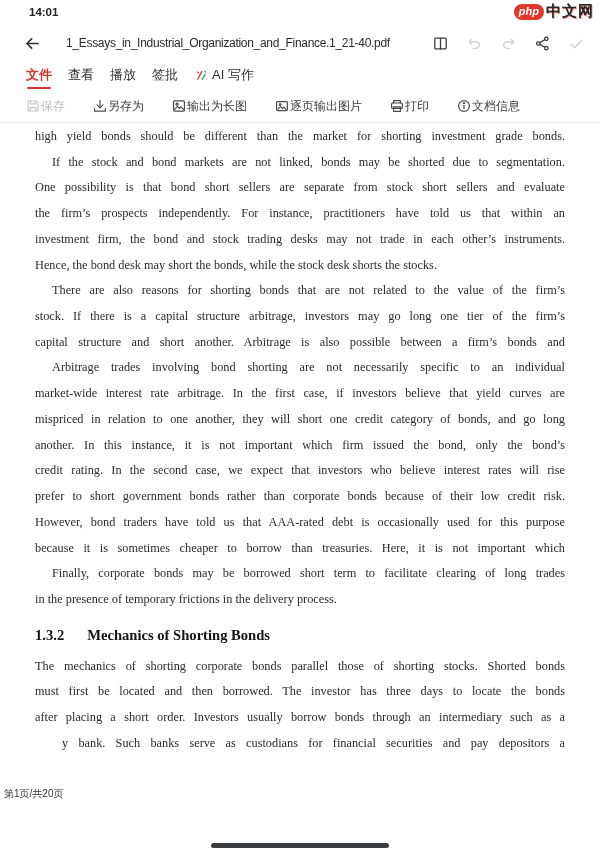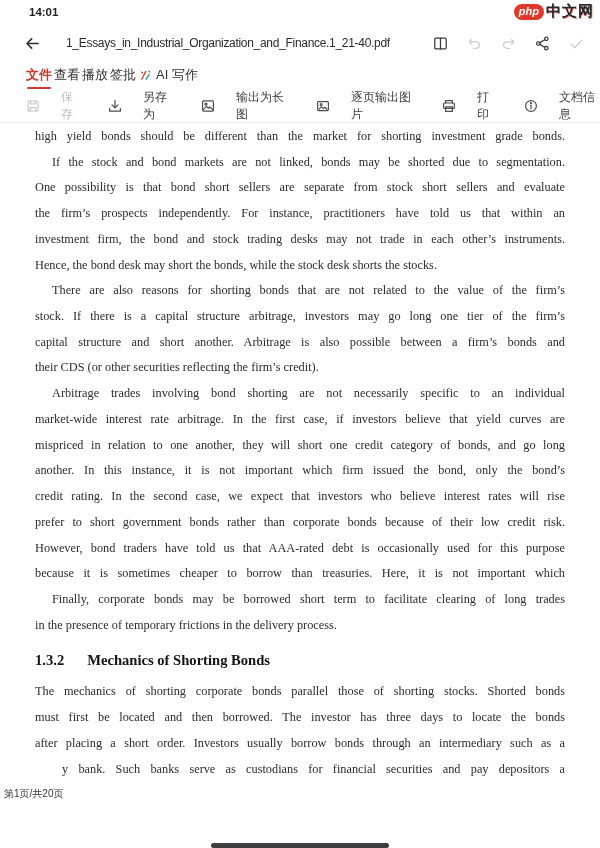--- a/index.html
+++ b/index.html
@@ -19,30 +19,30 @@
   .title-bar{height:34px;display:flex;align-items:center;padding:0 14px 0 22px;}
   .back{width:20px;height:20px;display:flex;align-items:center;justify-content:center;cursor:pointer;}
   .filename{margin-left:24px;font-size:12px;letter-spacing:-0.3px;color:#2b2b2b;
             max-width:362px;white-space:nowrap;overflow:hidden;}
   .title-actions{margin-left:auto;display:flex;align-items:center;gap:15px;}
   .tbtn{width:19px;height:19px;display:flex;align-items:center;justify-content:center;cursor:pointer;}
   .tbtn svg{stroke:#3c3c3c;}
   .tbtn.off svg{stroke:#cccccc;}
 
   
-  .tab-row{height:30px;display:flex;align-items:center;gap:0;padding-left:25px;}
+  .tab-row{height:30px;display:flex;align-items:center;gap:14px;padding-left:25px;}
   .tab{position:relative;height:100%;display:flex;align-items:center;gap:3px;
        font-size:13px;color:#2f2f2f;cursor:pointer;padding:0 1px;}
   .tab.active{color:#cc3a31;font-weight:bold;}
   .tab.active::after{content:"";position:absolute;left:50%;transform:translateX(-50%);
        bottom:1px;width:24px;height:2.5px;background:#cc3a31;border-radius:2px;}
 
   
   .toolbar{height:32px;display:flex;align-items:center;gap:27px;padding-left:25px;}
-  .titem{display:flex;align-items:center;gap:20px;font-size:12px;color:#3e3e3e;cursor:pointer;}
+  .titem{display:flex;align-items:center;gap:0;font-size:12px;color:#3e3e3e;cursor:pointer;}
   .titem svg{stroke:#4c4c4c;}
   .titem.disabled{color:#bdbdbd;}
   .titem.disabled svg{stroke:#c8c8c8;}
   .divider{height:1px;background:#ebebeb;}
 
   
   .doc{padding:1px 35px 0 35px;font-family:"Liberation Serif","DejaVu Serif",serif;
        font-size:12.3px;color:#2b2b2b;}
   .line{height:25.72px;line-height:25.72px;overflow:hidden;
         text-align:justify;text-align-last:justify;-moz-text-align-last:justify;}
@@ -209,21 +209,20 @@
   <div class="doc">
       <div class="line">high yield bonds should be different than the market for shorting investment grade bonds.</div>
       <div class="line indent">If the stock and bond markets are not linked, bonds may be shorted due to segmentation.</div>
       <div class="line">One possibility is that bond short sellers are separate from stock short sellers and evaluate</div>
       <div class="line">the firm’s prospects independently. For instance, practitioners have told us that within an</div>
       <div class="line">investment firm, the bond and stock trading desks may not trade in each other’s instruments.</div>
       <div class="line last">Hence, the bond desk may short the bonds, while the stock desk shorts the stocks.</div>
       <div class="line indent">There are also reasons for shorting bonds that are not related to the value of the firm’s</div>
       <div class="line">stock. If there is a capital structure arbitrage, investors may go long one tier of the firm’s</div>
       <div class="line">capital structure and short another. Arbitrage is also possible between a firm’s bonds and</div>
-      <div class="line last">their CDS (or other securities reflecting the firm’s credit).</div>
       <div class="line indent">Arbitrage trades involving bond shorting are not necessarily specific to an individual</div>
       <div class="line">market-wide interest rate arbitrage. In the first case, if investors believe that yield curves are</div>
       <div class="line">mispriced in relation to one another, they will short one credit category of bonds, and go long</div>
       <div class="line">another. In this instance, it is not important which firm issued the bond, only the bond’s</div>
       <div class="line">credit rating. In the second case, we expect that investors who believe interest rates will rise</div>
       <div class="line">prefer to short government bonds rather than corporate bonds because of their low credit risk.</div>
       <div class="line">However, bond traders have told us that AAA-rated debt is occasionally used for this purpose</div>
       <div class="line">because it is sometimes cheaper to borrow than treasuries. Here, it is not important which</div>
       <div class="line indent">Finally, corporate bonds may be borrowed short term to facilitate clearing of long trades</div>
       <div class="line last">in the presence of temporary frictions in the delivery process.</div>

